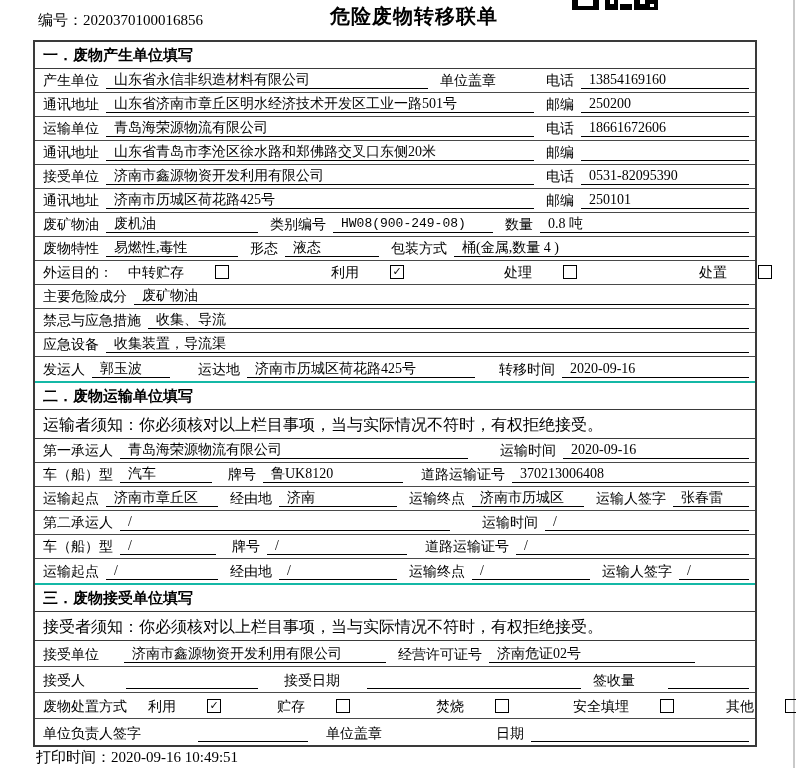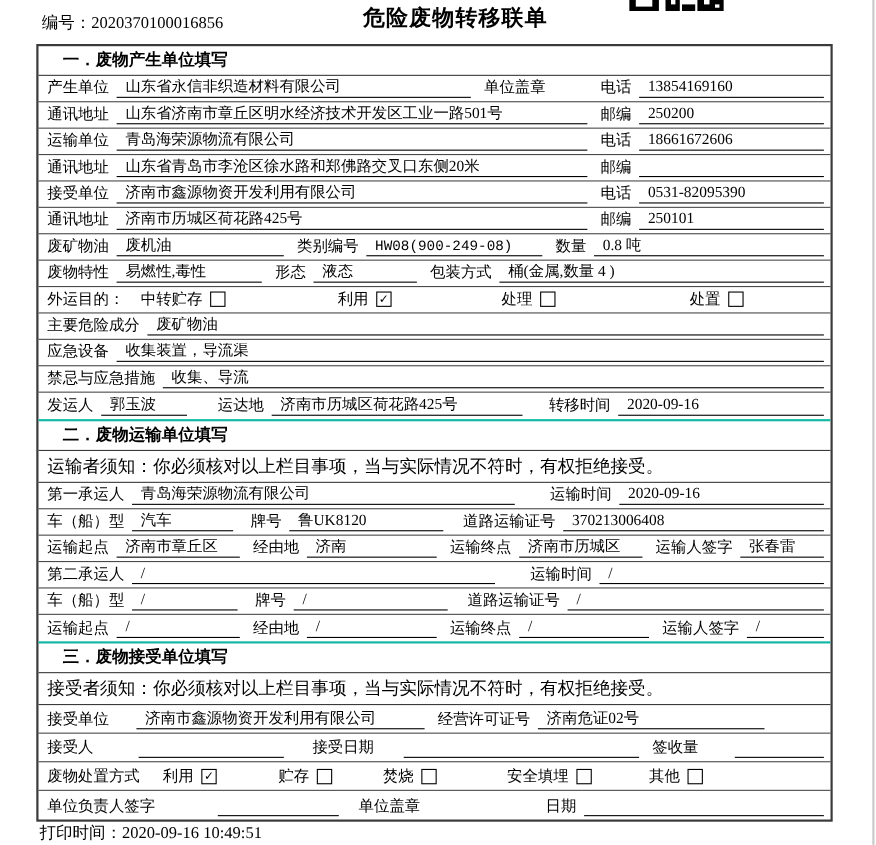--- a/index.html
+++ b/index.html
@@ -13,42 +13,42 @@
   .doc-title{position:absolute;left:330px;top:3px;font-size:20px;font-weight:bold;letter-spacing:1px;white-space:nowrap;}
   .qr{position:absolute;left:572px;top:0;}
   .form{
     position:absolute;left:33px;top:40px;width:724px;
     border:2px solid #3a3a3a;box-sizing:border-box;background:#fff;
   }
   .section{}
   .section + .section{border-top:2px solid #14b8a6;}
   .sec-head{
     font-weight:bold;font-size:15px;height:27px;line-height:27px;
-    padding:0 22px;border-bottom:1px solid #3a3a3a;box-sizing:border-box;
+    padding:0 8px;border-bottom:1px solid #3a3a3a;box-sizing:border-box;
   }
   .note-row{
     font-size:16px;height:29px;line-height:29px;padding:0 8px;
     border-bottom:1px solid #3a3a3a;box-sizing:border-box;white-space:nowrap;
   }
   .row{
     display:flex;align-items:flex-end;height:24px;box-sizing:border-box;
     padding:0 6px 3px 6px;border-bottom:1px solid #4a4a4a;
     font-size:14px;line-height:16px;white-space:nowrap;
   }
   .s3 .row{height:26px;}
   .section .row:last-child{border-bottom:none;}
   .lbl{padding:0 2px;margin-right:5px;}
   .rlbl{margin-left:10px;margin-right:5px;padding:0 2px;}
   .val{
     border-bottom:1px solid #000;padding:0 8px;box-sizing:border-box;
     min-height:16px;overflow:hidden;
   }
   .fill{flex:1;}
   .sp{flex:1;}
-  .opt{display:inline-flex;align-items:flex-end;margin-right:4px;}
+  .opt{display:inline-flex;align-items:flex-end;margin-right:4px;gap:24px;}
   .olbl{margin-right:7px;}
   .cb{
     width:12px;height:12px;border:1px solid #000;display:inline-flex;
     align-items:center;justify-content:center;font-size:11px;line-height:12px;
     margin-bottom:2px;font-family:"DejaVu Sans",sans-serif;
   }
   .footer{position:absolute;left:36px;top:748px;font-size:15px;white-space:nowrap;}
 </style>
 </head>
 <body>
@@ -156,27 +156,27 @@
           <span class="cb"></span>
         </span>
     </div>
 
     <div class="row">
       <span class="lbl">主要危险成分</span>
       <span class="val fill">废矿物油</span>
     </div>
 
     <div class="row">
+      <span class="lbl">禁忌与应急措施</span>
+      <span class="val fill">收集、导流</span>
+    </div>
+
+    <div class="row">
       <span class="lbl">应急设备</span>
       <span class="val fill">收集装置，导流渠</span>
-    </div>
-
-    <div class="row">
-      <span class="lbl">禁忌与应急措施</span>
-      <span class="val fill">收集、导流</span>
     </div>
 
     <div class="row">
       <span class="lbl">发运人</span>
       <span class="val" style="width:78px">郭玉波</span>
       <span class="rlbl" style="margin-left:26px">运达地</span>
       <span class="val" style="width:228px">济南市历城区荷花路425号</span>
       <span class="rlbl" style="margin-left:22px">转移时间</span>
       <span class="val fill">2020-09-16</span>
     </div>
@@ -265,21 +265,21 @@
     <div class="row">
       <span class="lbl">废物处置方式</span>
       <span class="opt" style="margin-left:14px">
           <span class="olbl">利用</span>
           <span class="cb on">✓</span>
         </span>
       <span class="opt" style="margin-left:52px">
           <span class="olbl">贮存</span>
           <span class="cb"></span>
         </span>
-      <span class="opt" style="margin-left:42px">
+      <span class="opt" style="margin-left:82px">
           <span class="olbl">焚烧</span>
           <span class="cb"></span>
         </span>
       <span class="opt" style="margin-left:60px">
           <span class="olbl">安全填埋</span>
           <span class="cb"></span>
         </span>
       <span class="opt" style="margin-left:48px">
           <span class="olbl">其他</span>
           <span class="cb"></span>

